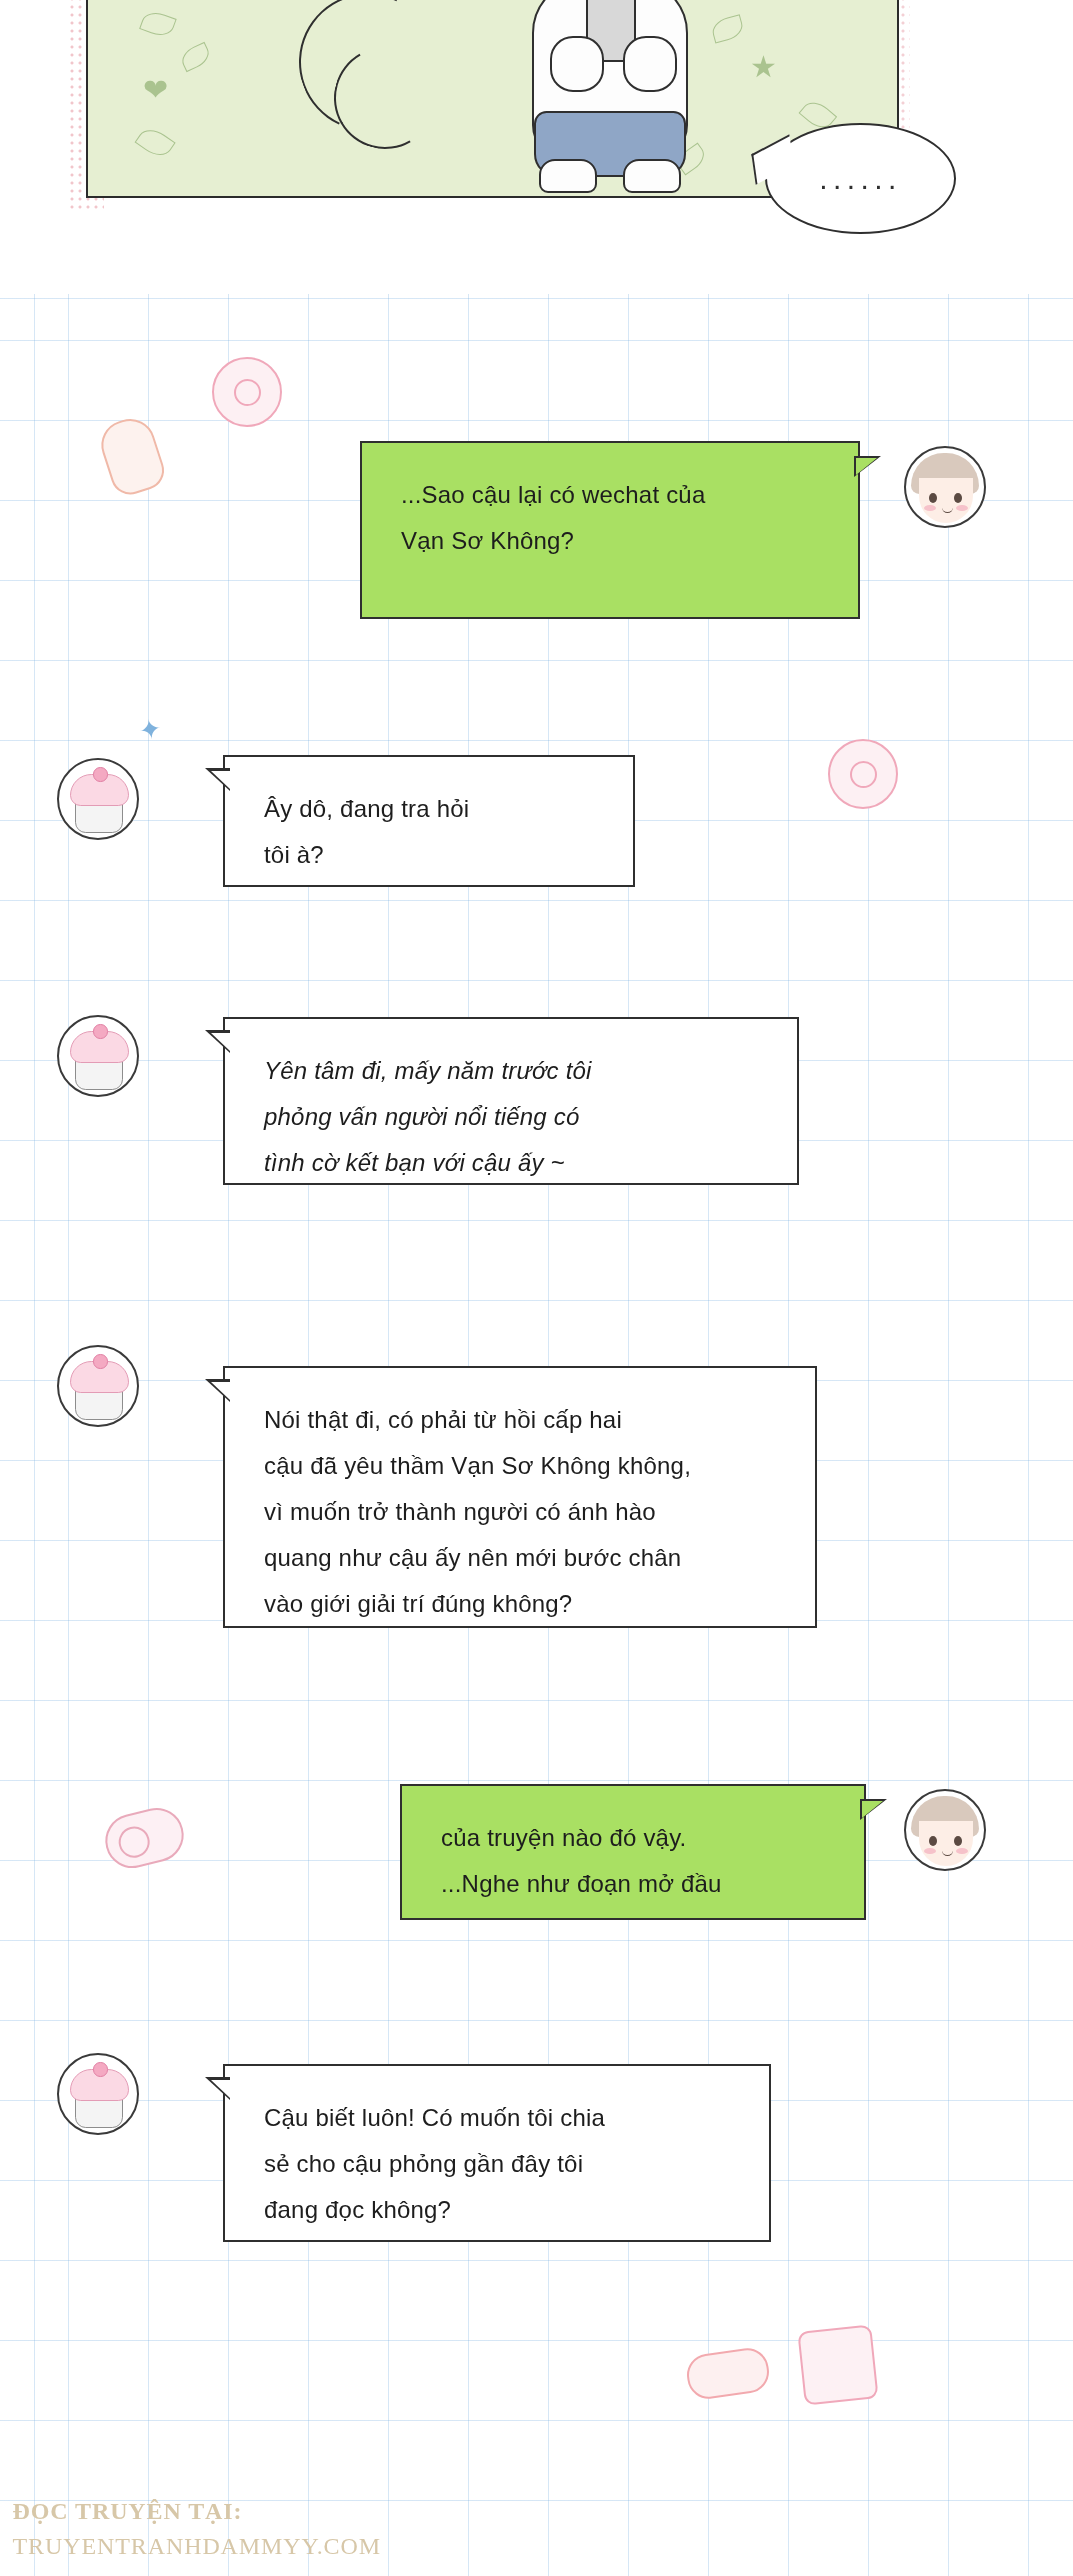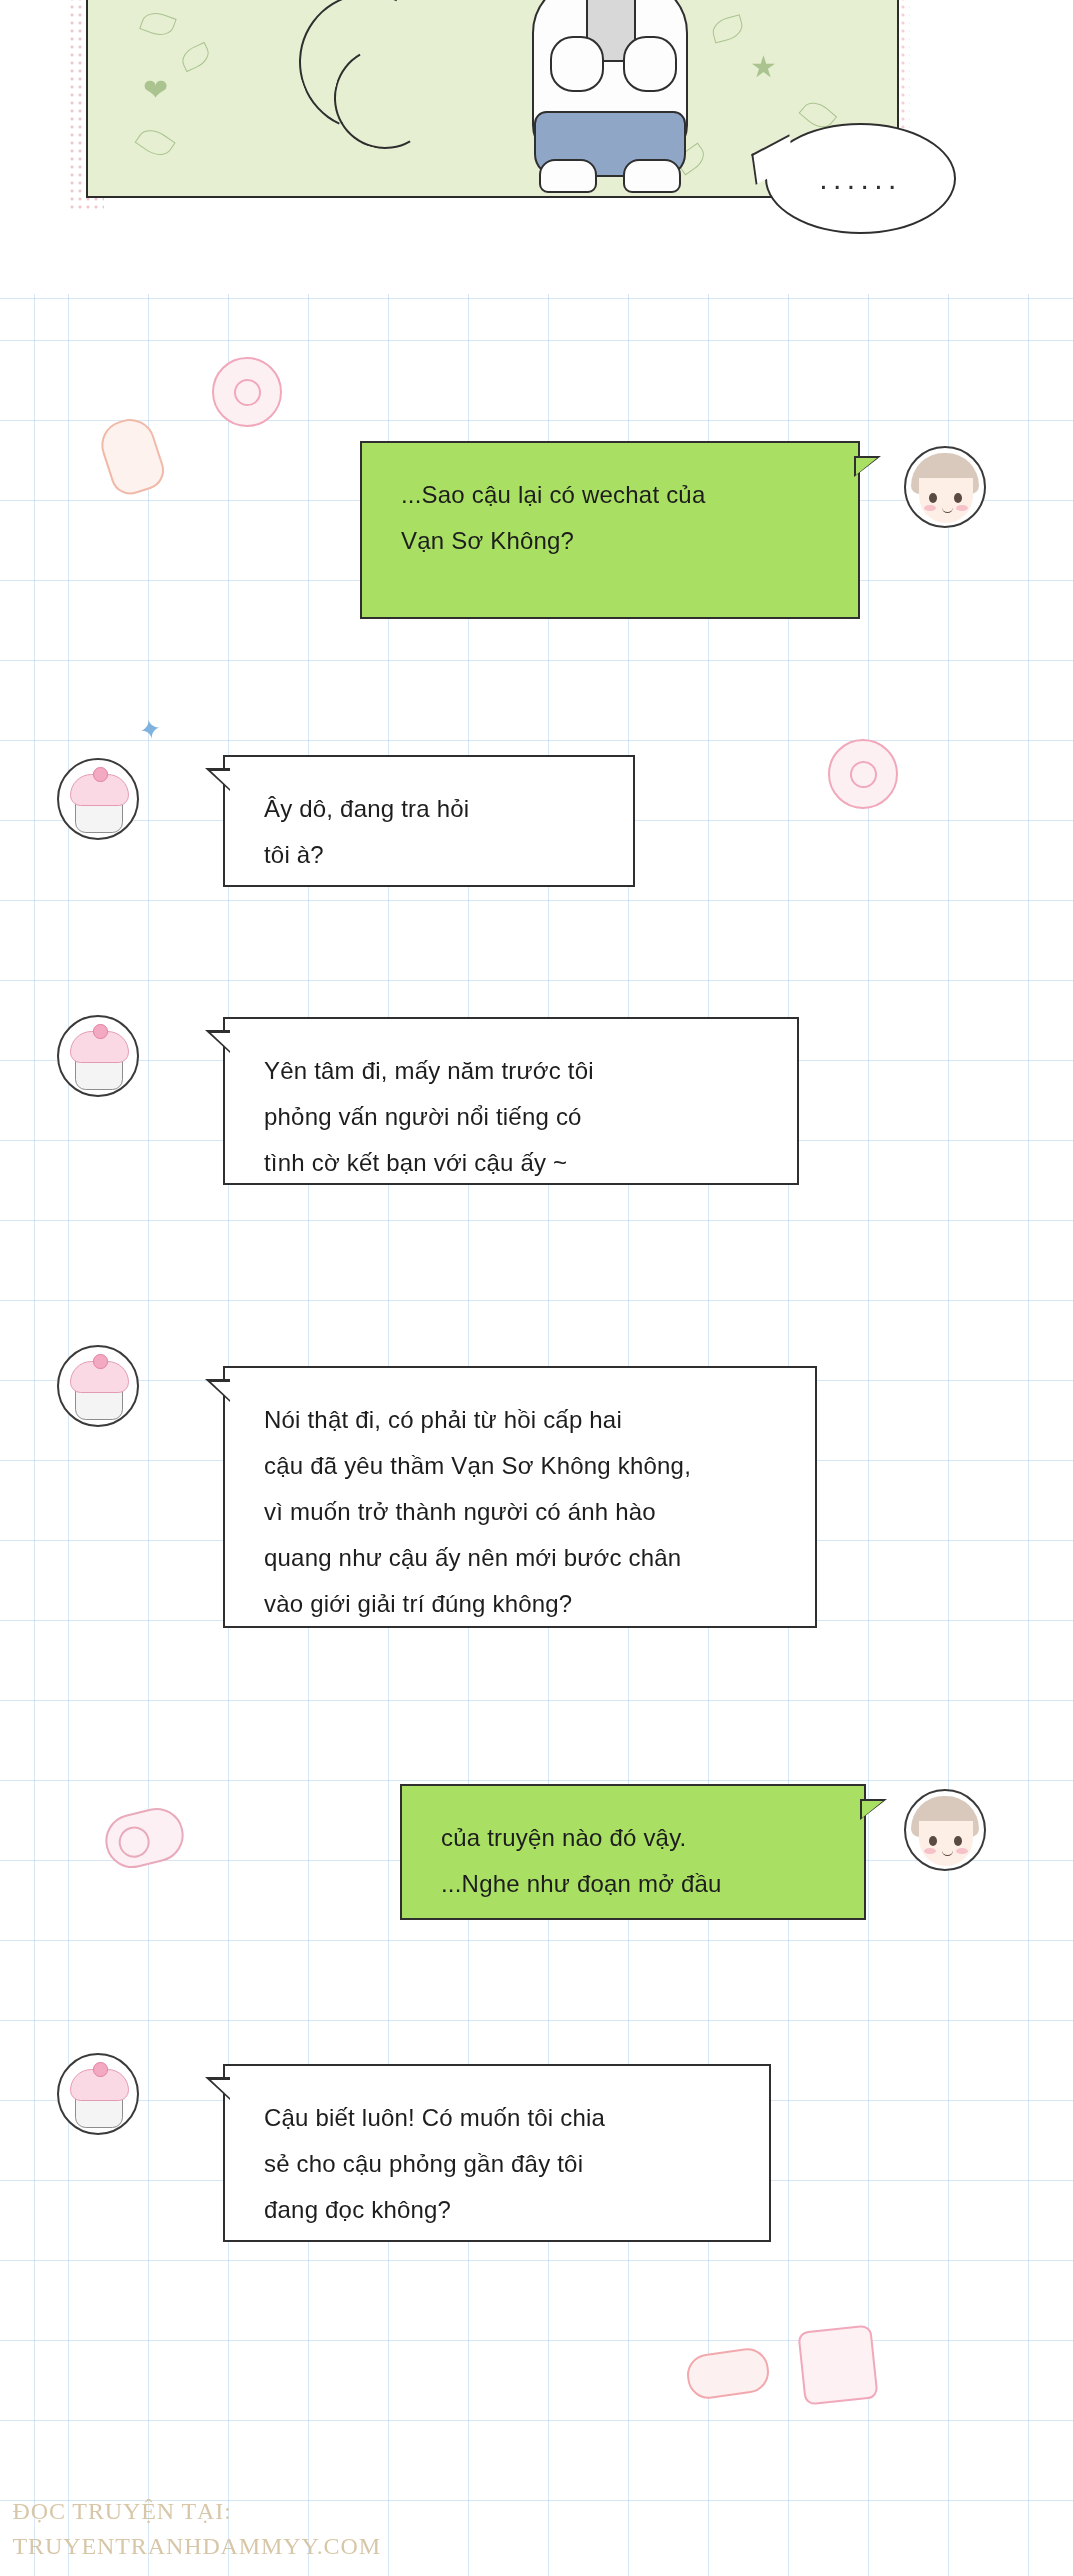--- a/index.html
+++ b/index.html
@@ -422,21 +422,21 @@
   </div>
 </div>
 
 <div class="row">
   <div class="avatar" style="left:57px; top:1015px;">
     <div class="cup-base"></div>
     <div class="cup-frost"></div>
     <div class="cup-cherry"></div>
   </div>
   <div class="shadow" style="left:235px; top:1031px; width:576px; height:168px;"></div>
-  <div class="msg white" style="left:223px; top:1017px; width:576px; height:168px;">
+  <div class="msg white" style="left:223px; top:1017px; width:576px; height:168px;font-style:italic;">
     <div class="tail-left"></div>
     <p>Yên tâm đi, mấy năm trước tôi</p>
     <p>phỏng vấn người nổi tiếng có</p>
     <p>tình cờ kết bạn với cậu ấy ~</p>
   </div>
 </div>
 
 <div class="row">
   <div class="avatar" style="left:57px; top:1345px;">
     <div class="cup-base"></div>
@@ -480,15 +480,15 @@
   </div>
   <div class="shadow" style="left:235px; top:2078px; width:548px; height:178px;"></div>
   <div class="msg white" style="left:223px; top:2064px; width:548px; height:178px;">
     <div class="tail-left"></div>
     <p>Cậu biết luôn! Có muốn tôi chia</p>
     <p>sẻ cho cậu phỏng gần đây tôi</p>
     <p>đang đọc không?</p>
   </div>
 </div>
 
-<div class="watermark" style="top:2498px;">ĐỌC TRUYỆN TẠI:</div>
+<div class="watermark" style="top:2498px;font-weight:bold;">ĐỌC TRUYỆN TẠI:</div>
 <div class="watermark" style="top:2533px;">TRUYENTRANHDAMMYY.COM</div>
 
 
 </body></html>

